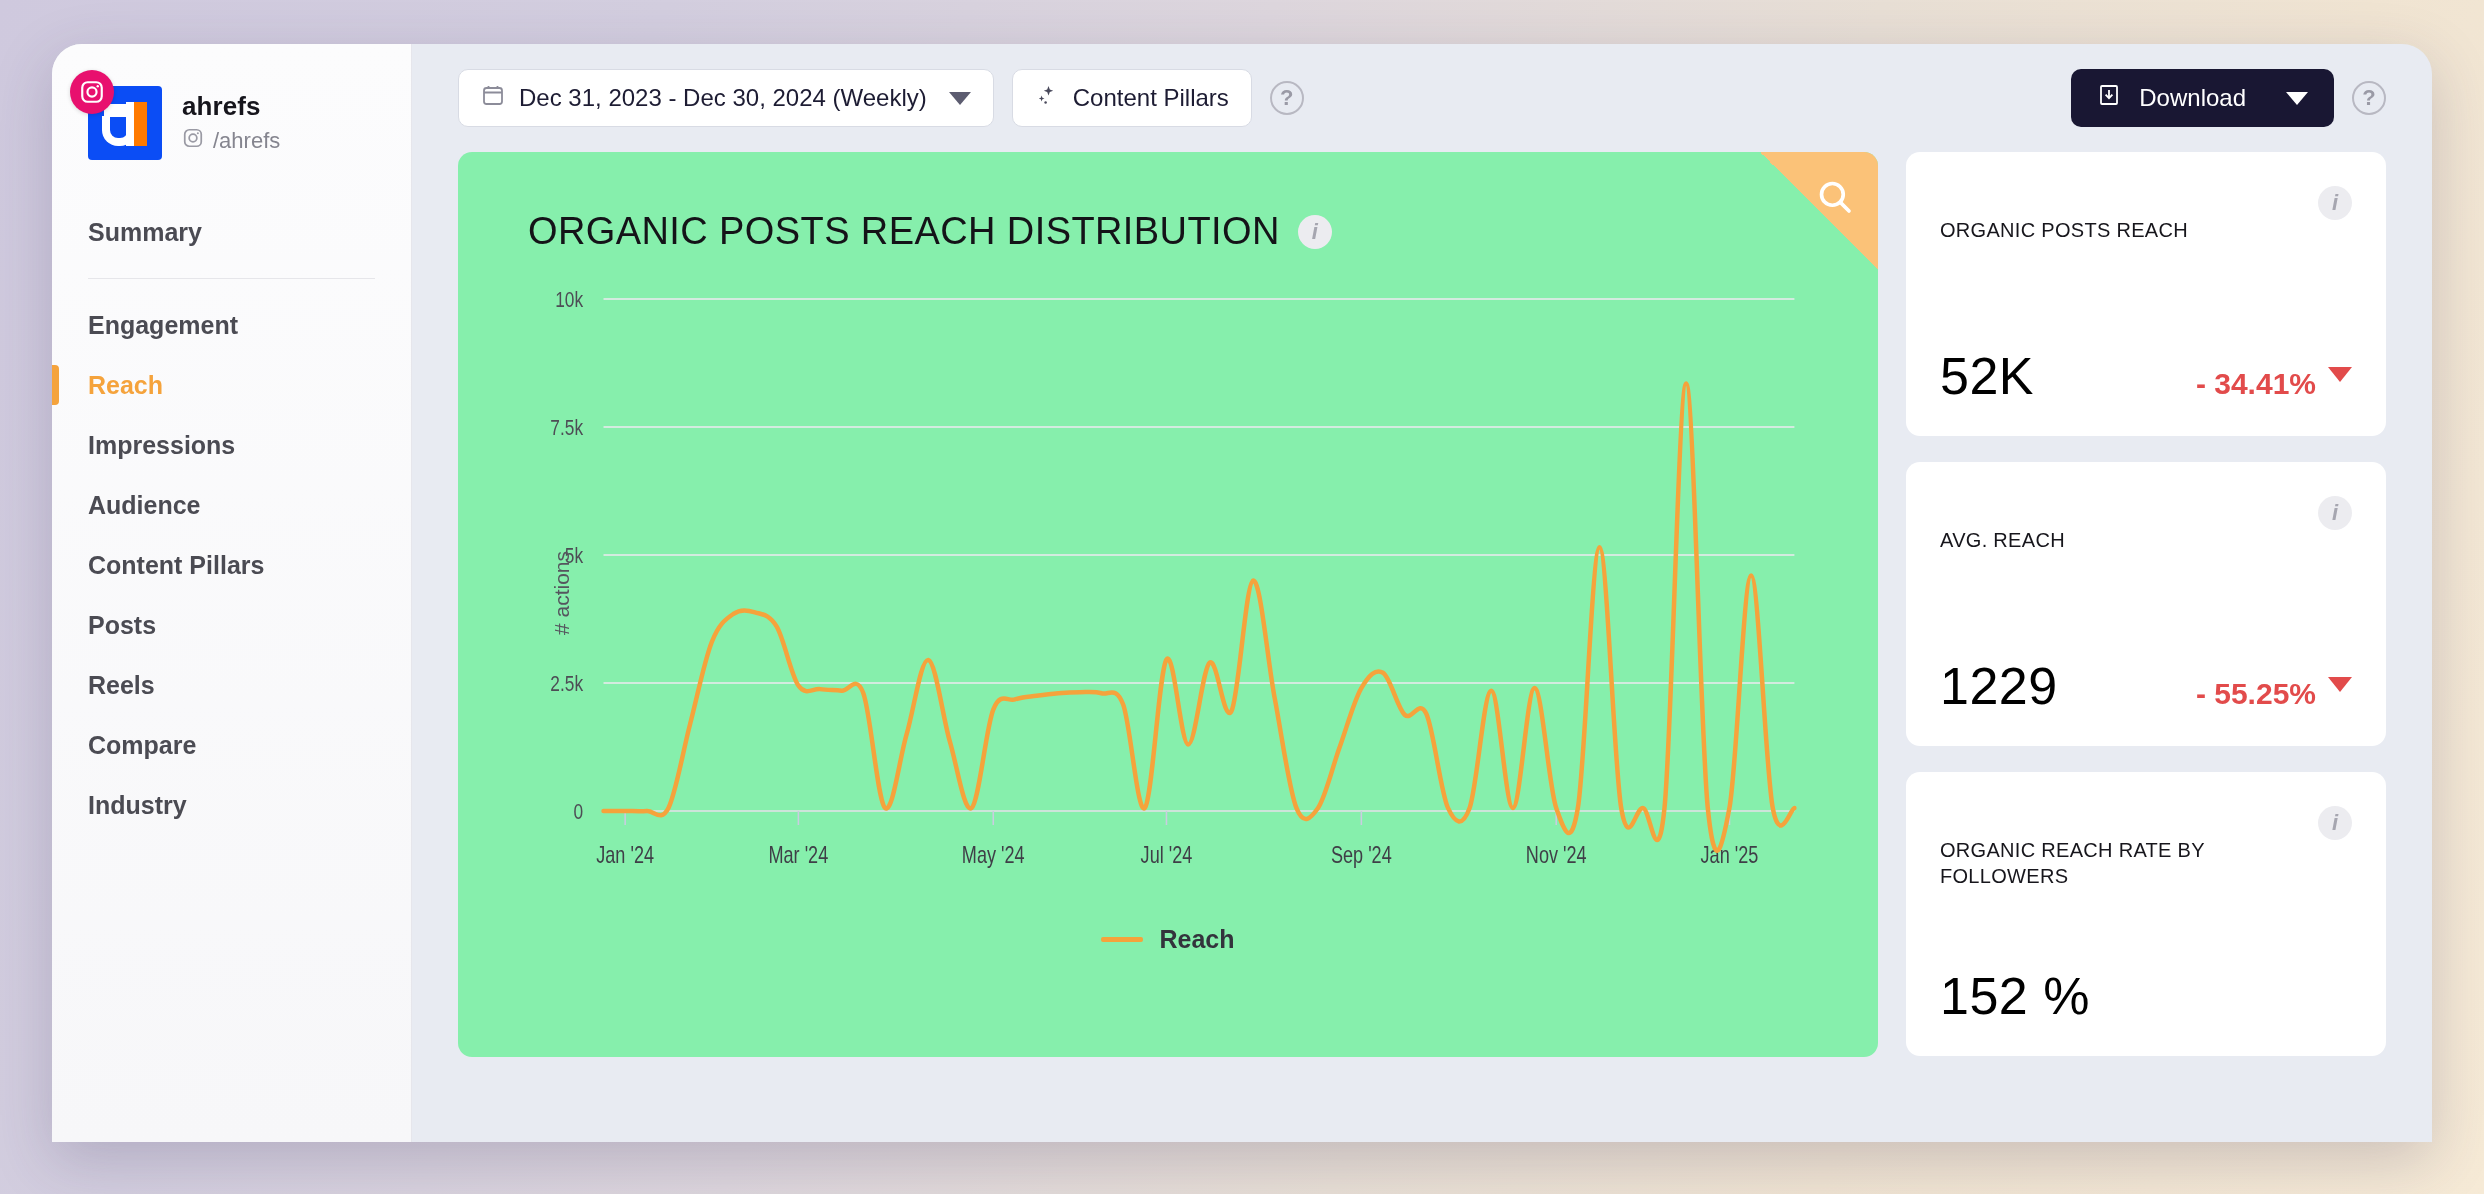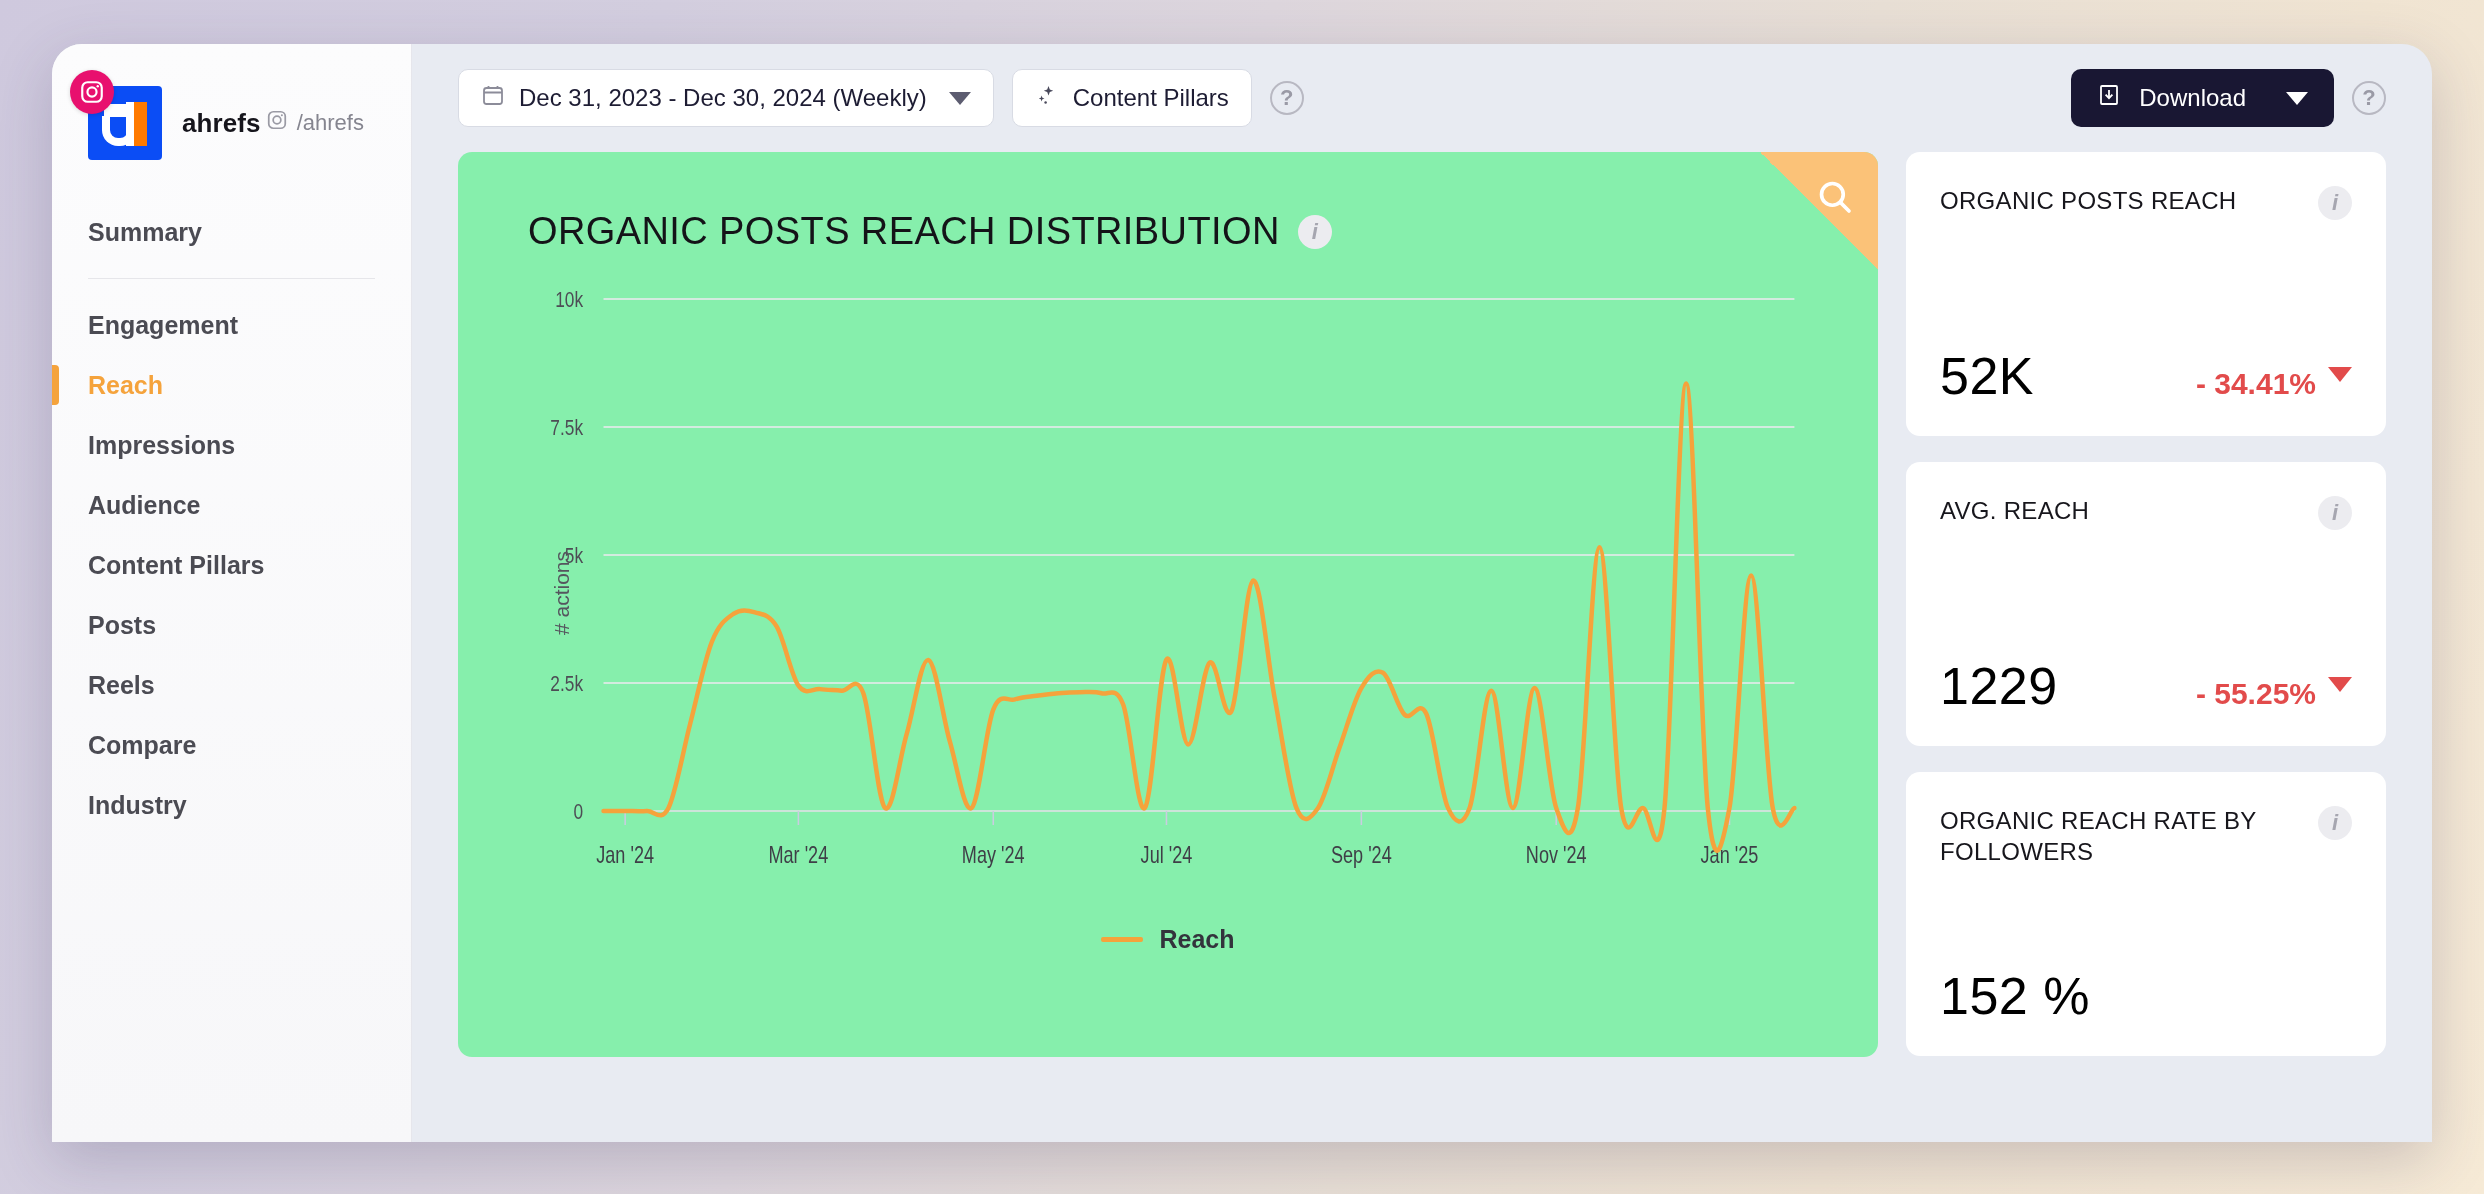--- a/index.html
+++ b/index.html
@@ -69,21 +69,21 @@
   .brand-avatar .a-stem {
     position: absolute; right: 28px; top: 16px; width: 8px; height: 44px; background:#fff;
   }
   .ig-badge {
     position: absolute; left: -18px; top: -16px;
     width: 44px; height: 44px; border-radius: 50%;
     background: #e8106e;
     display: flex; align-items: center; justify-content: center;
     box-shadow: 0 1px 4px rgba(0,0,0,.15);
   }
-  .brand-text { display: flex; flex-direction: row; gap: 5px; }
+  .brand-text { display: flex; flex-direction: column; gap: 5px; }
   .brand-name { font-size: 26px; font-weight: 700; color: #16151c; letter-spacing: .1px; }
   .brand-handle { font-size: 22px; color: #85858f; display: flex; align-items: center; gap: 9px; }
 
   .nav { margin-top: 42px; font-weight: bold; }
   .nav-item {
     position: relative;
     height: 60px;
     display: flex;
     align-items: center;
     padding-left: 36px;
@@ -267,22 +267,23 @@
     border-radius: 14px;
     padding: 34px 34px 30px 34px;
     height: 284px;
     display: flex;
     flex-direction: column;
   }
   .metric-head {
     display: flex; align-items: flex-start; justify-content: space-between; gap: 16px;
   }
   .metric-label {
-    font-size: 24px; letter-spacing: .3px; color: #17161c; line-height: 1.28;
+    font-size: 20px; letter-spacing: .3px; color: #17161c; line-height: 1.28;
     max-width: 350px;
+    margin-top: 32px;
   }
   .metric-body {
     margin-top: auto;
     display: flex; align-items: baseline; justify-content: space-between;
   }
   .metric-value { font-size: 52px; color: #000000; font-weight: 400; letter-spacing: .5px; }
   .metric-delta {
     font-size: 30px; color: #e24b4b; font-weight: 700;
     display: flex; align-items: flex-start; gap: 12px;
   }

